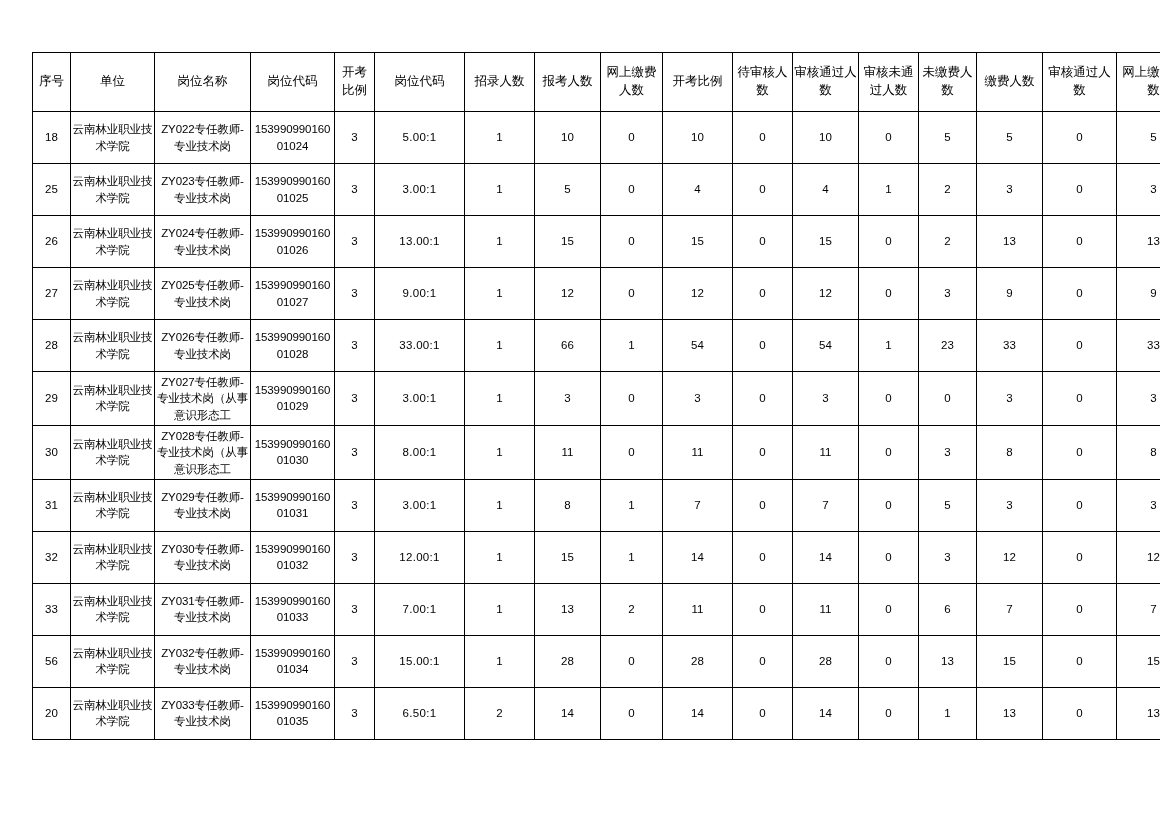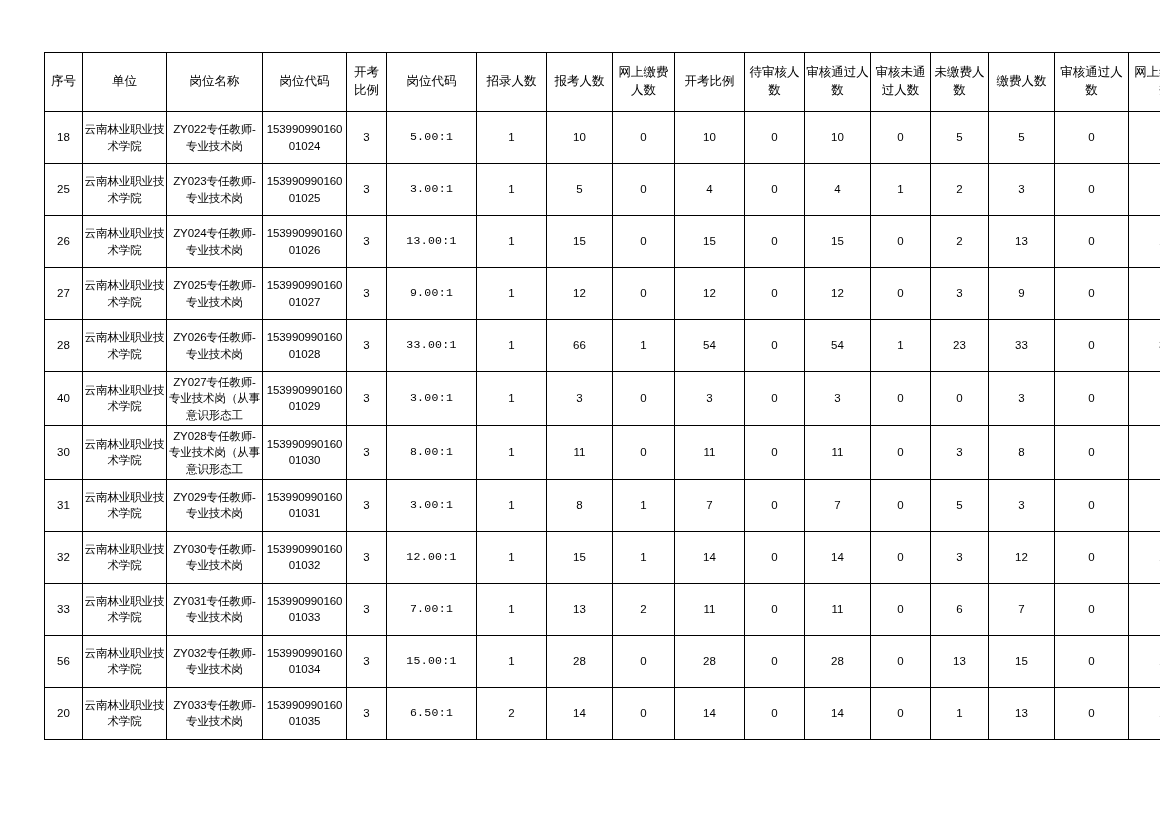--- a/index.html
+++ b/index.html
@@ -11,21 +11,21 @@
     width: 1160px;
     height: 820px;
     font-family: "Liberation Sans", sans-serif;
     color: #000000;
   }
   .page {
     position: relative;
     width: 1160px;
     height: 820px;
     box-sizing: border-box;
-    padding: 52px 28px 0 44px;
+    padding: 52px 28px 0 32px;
   }
   table.grid {
     border-collapse: collapse;
     table-layout: fixed;
     width: 1104px;
     font-size: 11.5px;
   }
   table.grid th,
   table.grid td {
     border: 1px solid #000000;
@@ -48,21 +48,20 @@
   td.num, td.val {
     font-size: 11.5px;
   }
   td.unit, td.post, td.code {
     font-size: 11.5px;
     letter-spacing: -0.1px;
   }
   td.ratio {
     font-size: 12px;
     letter-spacing: 0.3px;
-    font-family: Liberation Mono, monospace;
   }
   .cellwrap {
     display: block;
     white-space: pre-line;
   }
   
   col.c-idx      { width: 38px; }
   col.c-unit     { width: 84px; }
   col.c-post     { width: 96px; }
   col.c-code     { width: 84px; }
@@ -386,21 +385,21 @@
           </td>
           <td class="val">
             <span class="cellwrap">0</span>
           </td>
           <td class="val">
             <span class="cellwrap">33</span>
           </td>
         </tr>
         <tr>
           <td class="num">
-            <span class="cellwrap">40</span>
+            <span class="cellwrap">29</span>
           </td>
           <td class="unit">
             <span class="cellwrap">云南林业职业技术学院</span>
           </td>
           <td class="post">
             <span class="cellwrap">ZY027专任教师-专业技术岗（从事意识形态工</span>
           </td>
           <td class="code">
             <span class="cellwrap">15399099016001029</span>
           </td>

